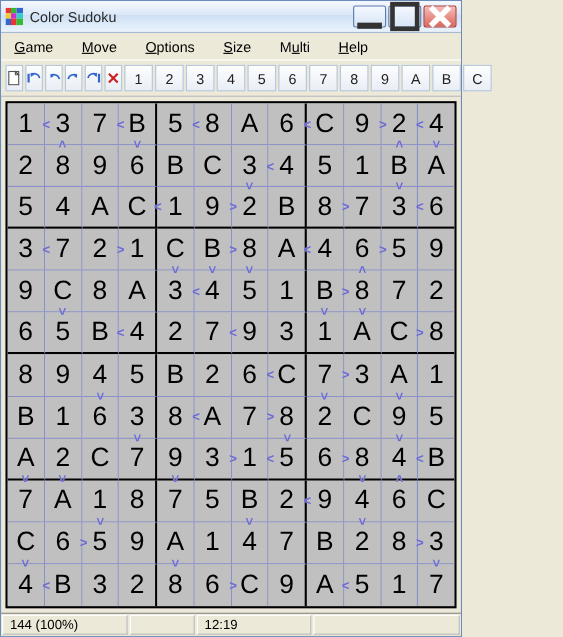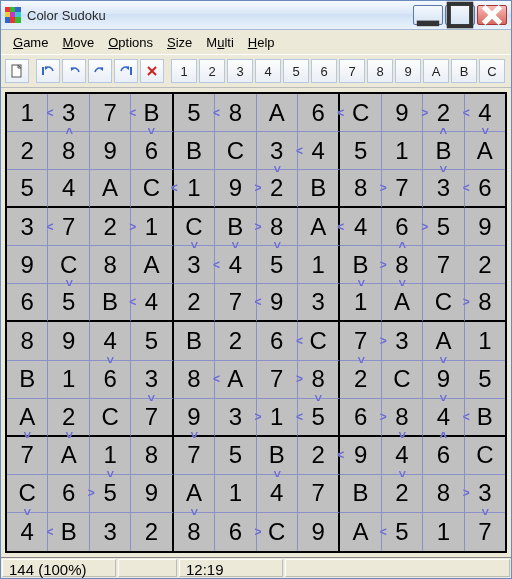--- a/index.html
+++ b/index.html
@@ -1,41 +1,41 @@
 <!DOCTYPE html>
 <html><head>
 <meta charset="utf-8">
 <style>
   html,body{margin:0;padding:0;font-family:"Segoe UI",Tahoma,sans-serif;font-size:13px;background:#ece9d8}
-  .window{width:512px;height:579px;background:#ece9d8;border:1px solid #6b8bbd;box-sizing:border-box;display:flex;flex-direction:column}
+  .window{width:420px;height:579px;background:#ece9d8;border:1px solid #6b8bbd;box-sizing:border-box;display:flex;flex-direction:column}
   .titlebar{height:28px;background:linear-gradient(#f5f9ff,#dbe7f7 45%,#cfe0f4 46%,#eaf3fc);display:flex;align-items:center;padding:0 4px;border-bottom:1px solid #a6b9d3}
   .title-icon{width:16px;height:16px;margin-right:6px;display:inline-block}
   .title-icon svg{width:16px;height:16px}
   .title-text{flex:1;color:#2a2a2a;font-size:13px}
   .winbtns{display:flex;gap:2px}
   .winbtn{width:28px;height:18px;border:1px solid #5c7aa9;border-radius:2px;background:linear-gradient(#f4f8fe,#d6e4f5);display:flex;align-items:center;justify-content:center;font-size:10px;color:#2a2a2a;cursor:default}
   .winbtn.close{background:linear-gradient(#f7bdb8,#d9695f);color:#fff;border-color:#a33}
-  .menubar{height:20px;display:flex;align-items:center;padding:2px 6px;gap:2px;background:#ece9d8}
+  .menubar{height:20px;display:flex;align-items:center;padding:2px 6px;gap:14px;background:#ece9d8}
   .menuitem{padding:1px 6px;cursor:default}
   .menuitem .ul{text-decoration:underline}
   .toolbar{height:28px;display:flex;align-items:center;padding:2px 4px;background:#ece9d8;border-top:1px solid #fff;border-bottom:1px solid #bbb}
   .tbtn{width:24px;height:22px;border:1px solid #b6c7e0;background:linear-gradient(#fdfdfd,#e9eef6);margin-right:2px;display:flex;align-items:center;justify-content:center;font-family:Arial,sans-serif;font-size:13px;color:#222;cursor:default}
   .tbtn svg{width:14px;height:14px}
   .tsep{width:6px;height:22px}
   .board-wrap{flex:1;overflow:hidden;padding:4px}
   .board{width:100%;height:100%;border:2px solid #000;box-sizing:border-box;position:relative;background:#c0c0c0}
   .row{display:flex;height:calc(100%/12)}
   .cell{flex:1;position:relative;border-right:1px solid #8a90c8;border-bottom:1px solid #8a90c8;display:flex;align-items:center;justify-content:center;font-family:Arial,sans-serif;font-size:24px;color:#000;background:#c0c0c0}
   .row:nth-child(3n) .cell{border-bottom:2px solid #000}
   .row .cell:nth-child(4n){border-right:2px solid #000}
   .row:last-child .cell{border-bottom:none}
   .row .cell:last-child{border-right:none}
   .hint-r{position:absolute;top:50%;right:-6px;transform:translateY(-50%);font-size:12px;color:#6b6bd8;z-index:2;font-weight:bold;text-shadow:0 0 1px #c0c0c0}
   .hint-b{position:absolute;left:50%;bottom:-7px;transform:translateX(-50%) rotate(90deg);font-size:12px;color:#6b6bd8;z-index:2;font-weight:bold;text-shadow:0 0 1px #c0c0c0}
-  .statusbar{height:20px;display:flex;border-top:1px solid #888;background:#ece9d8;font-size:15px}
+  .statusbar{height:20px;display:flex;border-top:1px solid #888;background:#ece9d8;font-size:12px}
   .statuscell{border:1px solid #bbb;border-top:1px solid #fff;border-left:1px solid #fff;padding:1px 6px;margin:1px;background:#ece9d8}
   .sc1{width:100px}
   .sc2{width:45px}
   .sc3{width:90px}
   .sc4{flex:1}
 </style>
 </head>
 <body>
 
 <div class="window">

